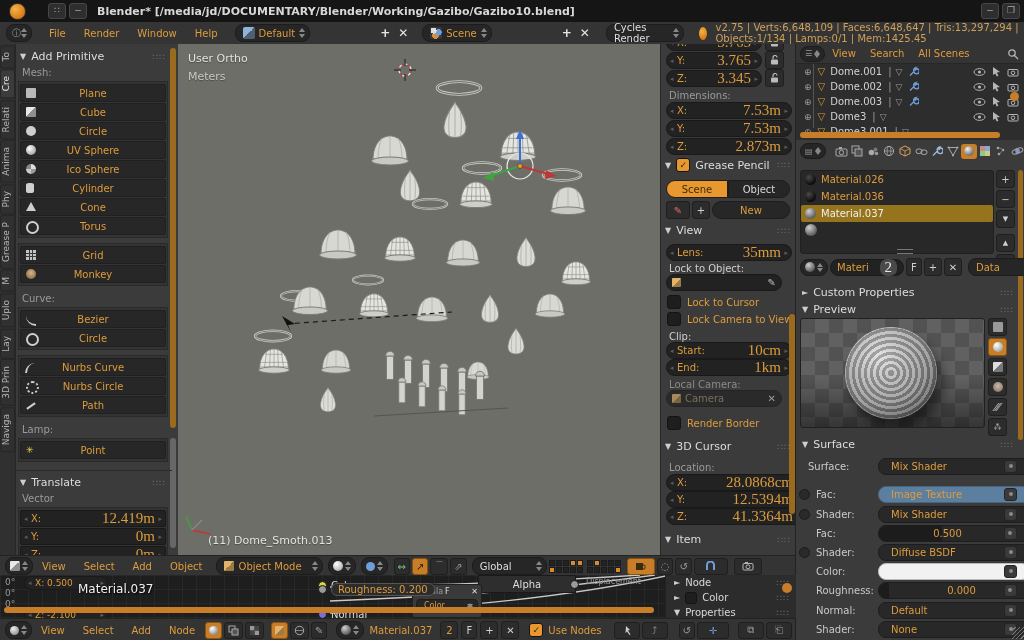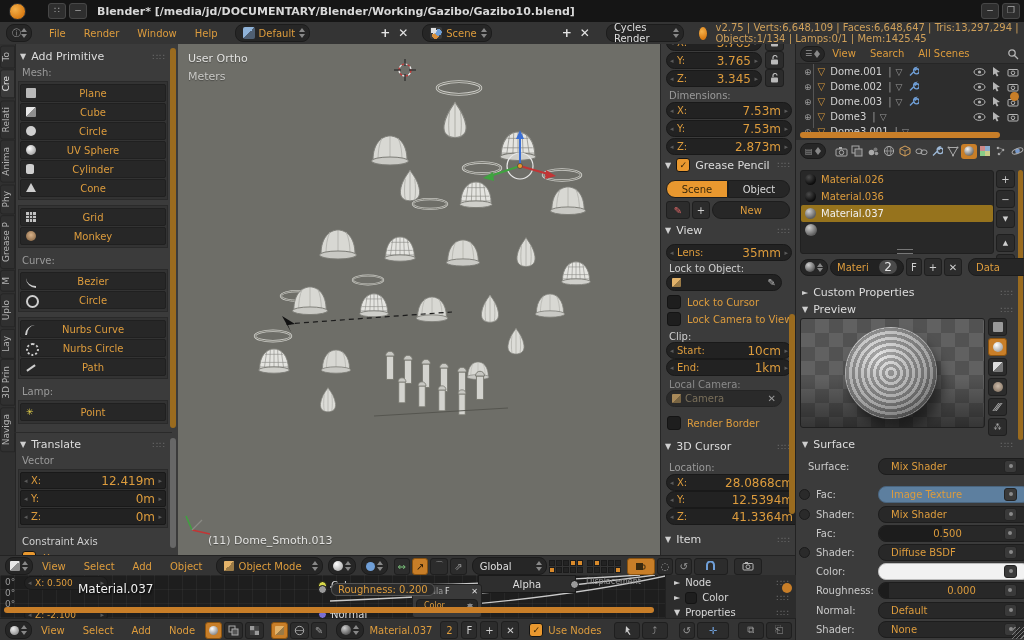--- a/index.html
+++ b/index.html
@@ -35,21 +35,21 @@
   
   .panelhead{display:flex;align-items:center;gap:5px;color:#dcdcdc;font-size:11px;}
   .tri{font-size:8px;color:#cfcfcf;}
   .grip{margin-left:auto;color:#6e6e6e;font-size:9px;letter-spacing:1px;}
   .tbtn{position:relative;background:#272727;border:1px solid #1d1d1d;border-radius:9px;height:16px;
         color:#dd9c3d;display:flex;align-items:center;justify-content:center;}
   .tbtn .lic{position:absolute;left:5px;top:3px;}
   .fld{position:relative;background:#222;border:1px solid #191919;border-radius:9px;height:15px;
        display:flex;align-items:center;padding:0 10px;color:#dd9c3d;}
   .fld .lab{font-size:10px;}
-  .fld .val{margin-left:auto;font-size:12px;}
+  .fld .val{margin-left:auto;font-size:15px;font-family:Liberation Serif, serif;}
   .fld.num::before{content:"◂";position:absolute;left:3px;color:#5b5b5b;font-size:7px;}
   .fld.num::after{content:"▸";position:absolute;right:3px;color:#5b5b5b;font-size:7px;}
   .cb{width:12px;height:12px;background:#1e1e1e;border:1px solid #141414;border-radius:3px;flex:none;
       display:flex;align-items:center;justify-content:center;color:transparent;font-size:9px;}
   .cb.on{background:#e9982f;color:#35250a;}
   .cb.on::after{content:"✓";}
   .sock{margin-left:auto;width:11px;height:11px;background:#3a3a3a;border:1px solid #242424;border-radius:3px;
         display:flex;align-items:center;justify-content:center;}
   .sock::after{content:"";width:4px;height:4px;border-radius:50%;background:#8a8a8a;}
   .ic{display:inline-block;flex:none;}
@@ -229,26 +229,34 @@
           </div>
         <div class="tbtn">
             <span class="lic ic ic-ci"></span>
             <span>Circle</span>
           </div>
         <div class="tbtn">
             <span class="lic ic ic-ci" style="background:radial-gradient(circle at 35% 35%,#fff,#888)"></span>
             <span>UV Sphere</span>
           </div>
         <div class="tbtn">
+            <span class="lic ic ic-ci" style="background:conic-gradient(#ddd 0 90deg,#999 0 180deg,#ccc 0 270deg,#888 0)"></span>
+            <span>Ico Sphere</span>
+          </div>
+        <div class="tbtn">
             <span class="lic ic ic-cyl"></span>
             <span>Cylinder</span>
           </div>
         <div class="tbtn">
             <span class="lic ic ic-tri"></span>
             <span>Cone</span>
+          </div>
+        <div class="tbtn">
+            <span class="lic ic ic-ring"></span>
+            <span>Torus</span>
           </div>
       </div>
       <div class="group" style="width:146px;margin-top:5px">
         <div class="tbtn">
             <span class="lic ic ic-grid"></span>
             <span>Grid</span>
           </div>
         <div class="tbtn">
             <span class="lic ic ic-ci" style="background:radial-gradient(circle at 50% 40%,#d9b38a,#7a5a3a)"></span>
             <span>Monkey</span>

